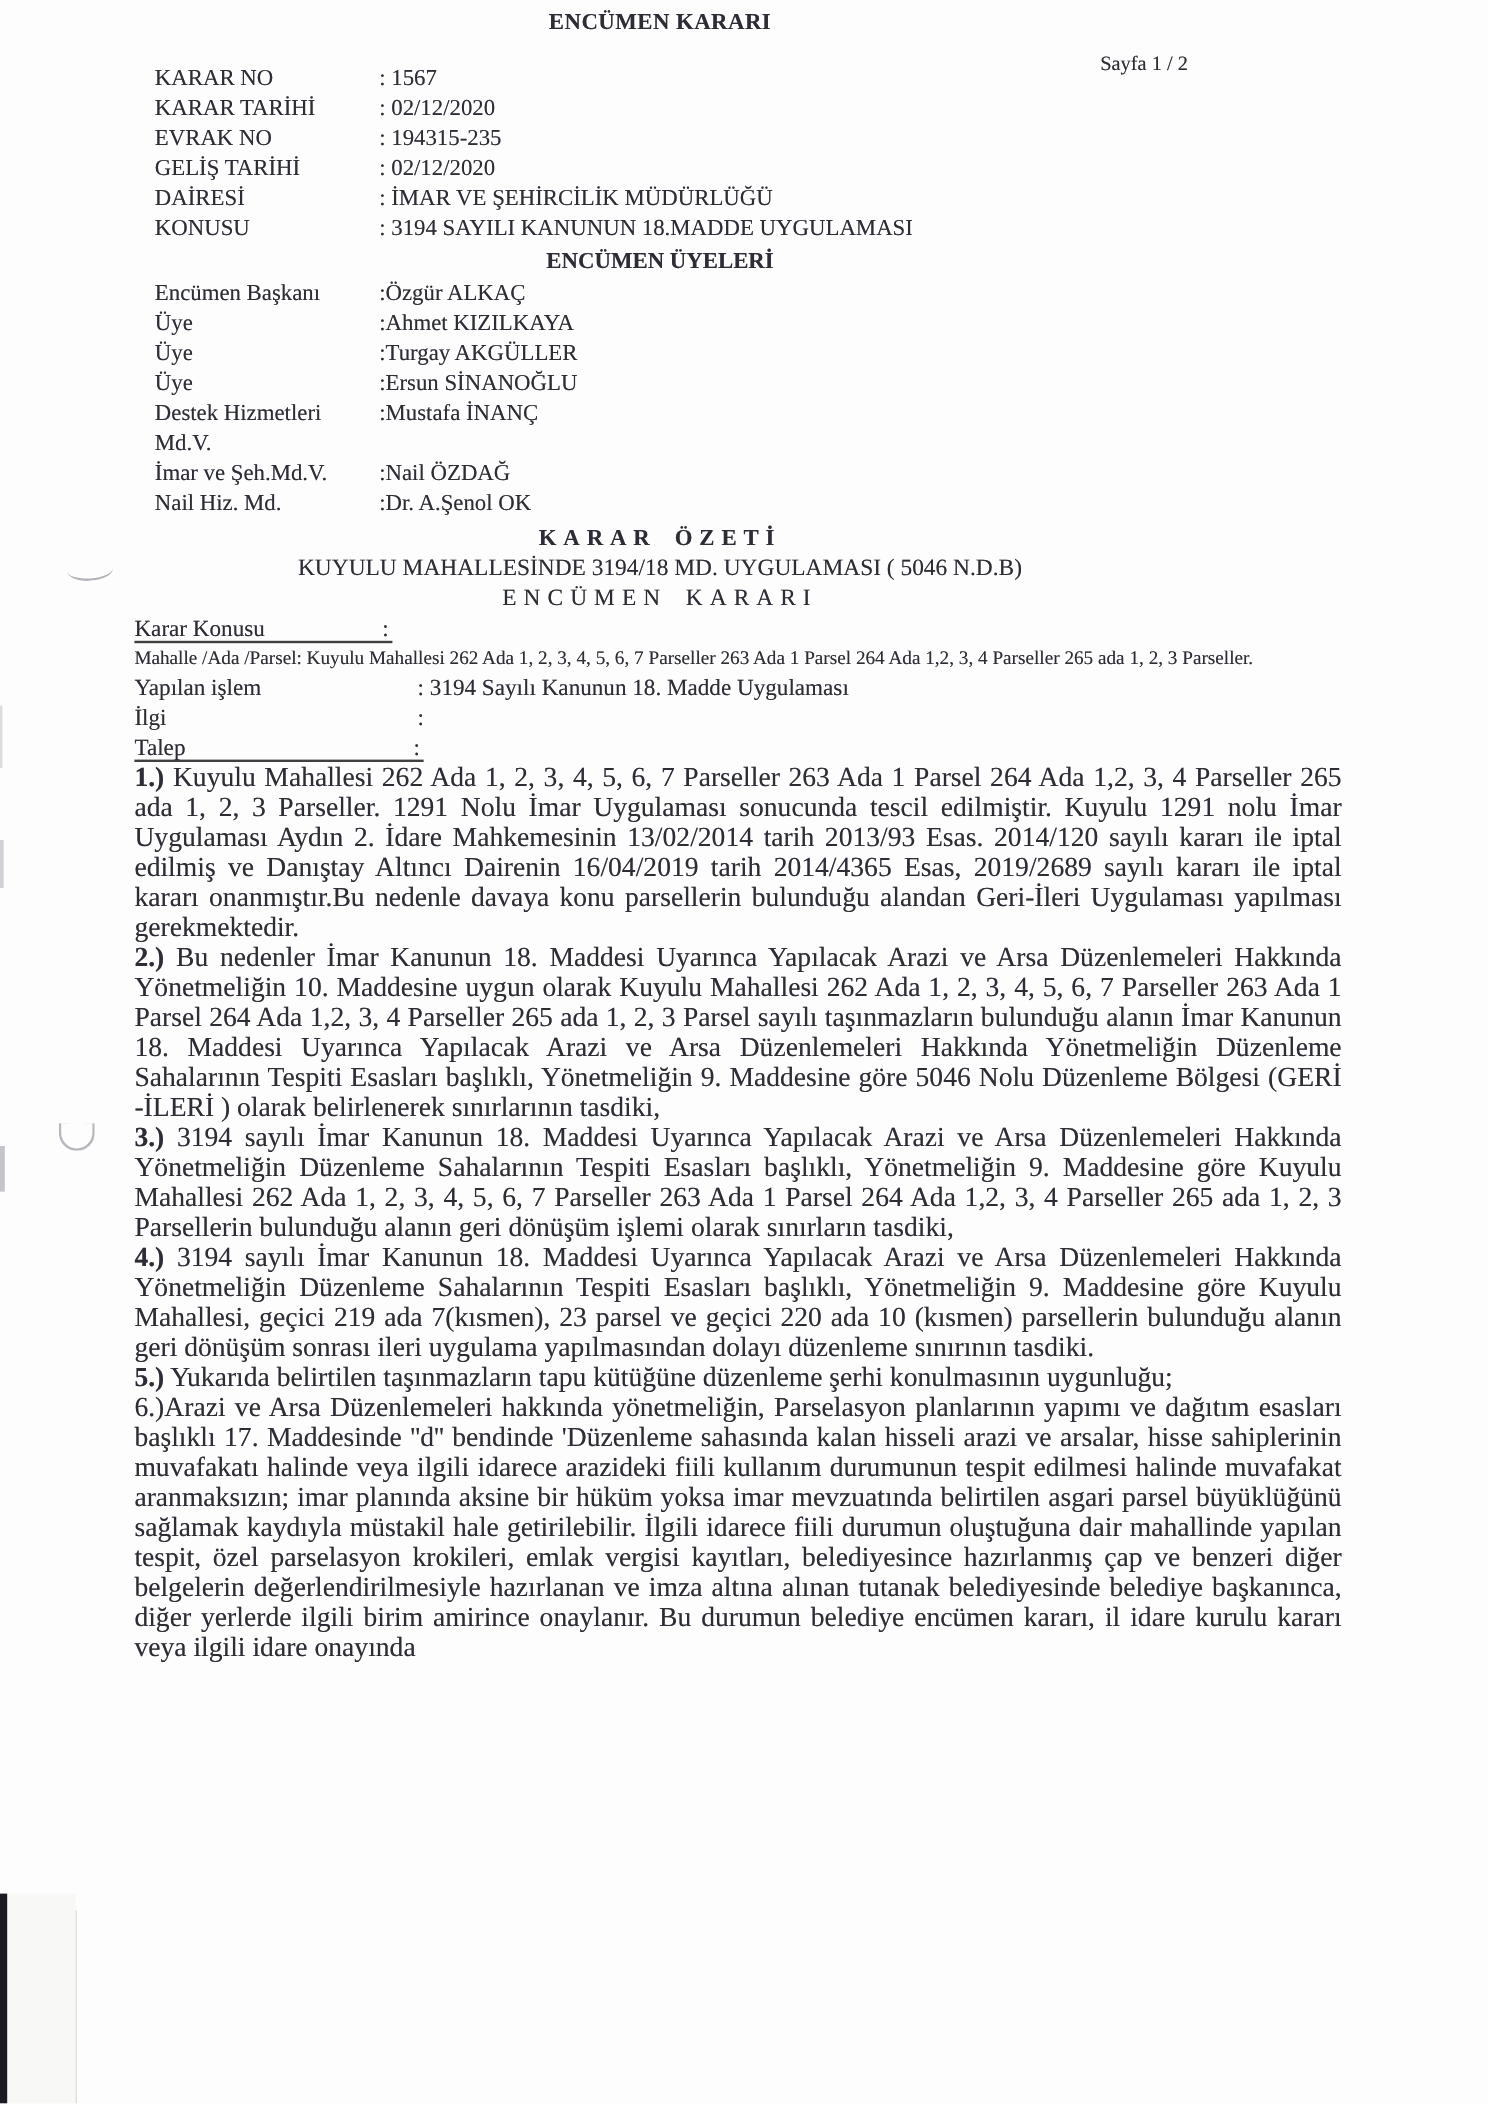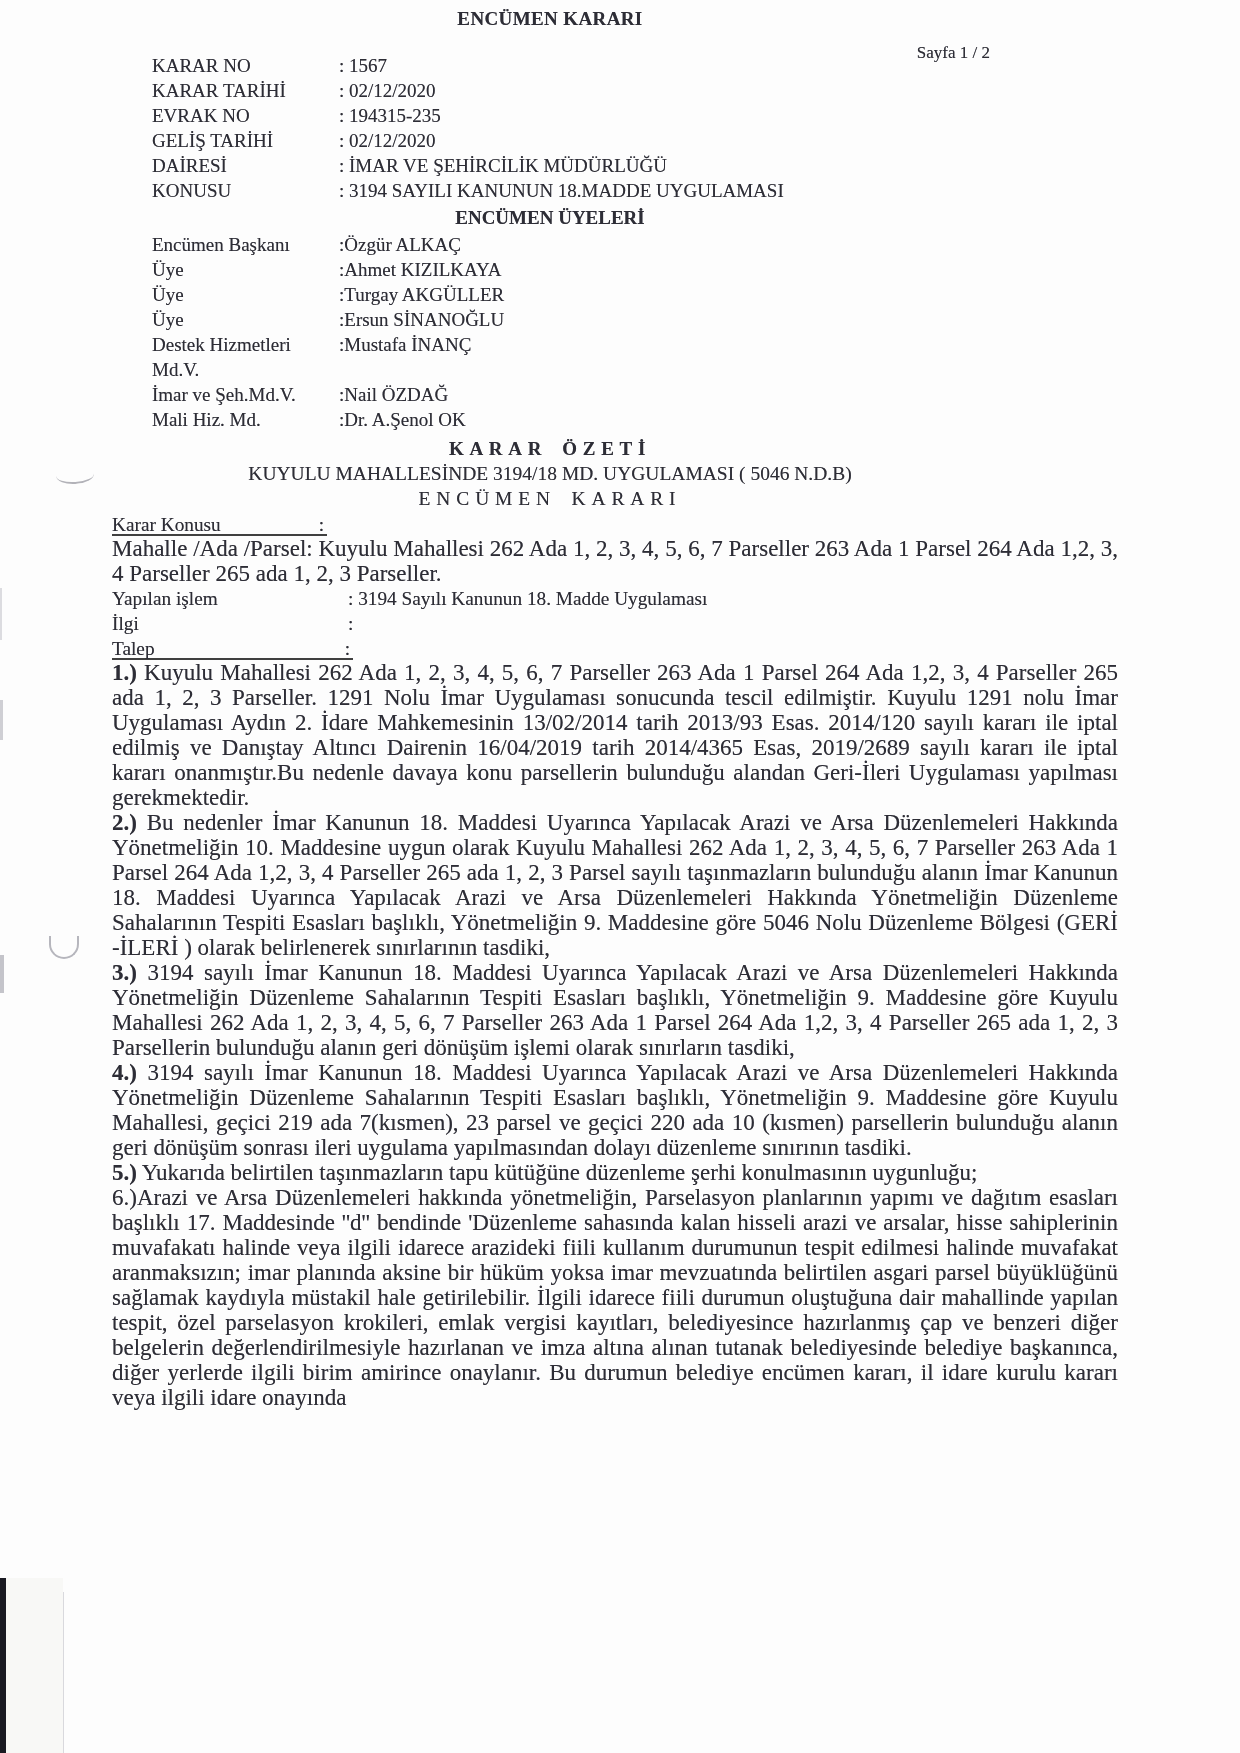--- a/index.html
+++ b/index.html
@@ -20,21 +20,21 @@
   .doc-title {
     margin:8px 130px 0 0;
     text-align:center;
     font-size:19px; font-weight:bold;
     line-height:22px; letter-spacing:0.02em;
   }
   .page-indicator {
     position:absolute; top:43px; right:250px;
     font-size:17px;
   }
-  .kv-block { margin-left:40px; }
+  .kv-block { margin-left:17px; }
   .kv-block.meta { margin-top:23px; }
   .kv-block.members { margin-top:3px; }
   .kv-row { display:flex; line-height:25px; font-size:19px; }
   .kv-label { width:187px; flex:none; }
   .kv-value { flex:1; white-space:nowrap; }
   .section-heading {
     margin:4px 130px 0 0;
     text-align:center; font-weight:bold;
     font-size:19px; line-height:22px;
   }
@@ -58,21 +58,21 @@
   .label-underlined {
     display:flex; justify-content:space-between;
     border-bottom:2px solid #404040;
     height:24px; box-sizing:border-box;
     flex:none; padding-right:3px;
   }
   .w-karar { width:215px; }
   .w-talep { width:241px; }
   .label-plain { width:236px; flex:none; }
   .mahalle {
-    font-size:23px; line-height:25px;
+    font-size:16px; line-height:25px;
     text-align:justify; margin:0;
   }
   .decision {
     margin:0; font-size:23px; line-height:25px;
     text-align:justify;
   }
   .num { font-weight:bold; }
   .num.normal { font-weight:normal; }
   
   .artifact { position:absolute; }
@@ -150,21 +150,21 @@
     </div>
     <div class="kv-row">
       <span class="kv-label">Destek Hizmetleri Md.V.</span>
       <span class="kv-value">:Mustafa İNANÇ</span>
     </div>
     <div class="kv-row">
       <span class="kv-label">İmar ve Şeh.Md.V.</span>
       <span class="kv-value">:Nail ÖZDAĞ</span>
     </div>
     <div class="kv-row">
-      <span class="kv-label">Mali Hiz. Md.</span>
+      <span class="kv-label">Nail Hiz. Md.</span>
       <span class="kv-value">:Dr. A.Şenol OK</span>
     </div>
   </div>
 
   <div class="karar-ozeti">KARAR ÖZETİ</div>
   <div class="subject">KUYULU MAHALLESİNDE 3194/18 MD. UYGULAMASI ( 5046 N.D.B)</div>
   <div class="subheading">ENCÜMEN KARARI</div>
 
   <div class="detail-row first">
     <span class="label-underlined w-karar">

